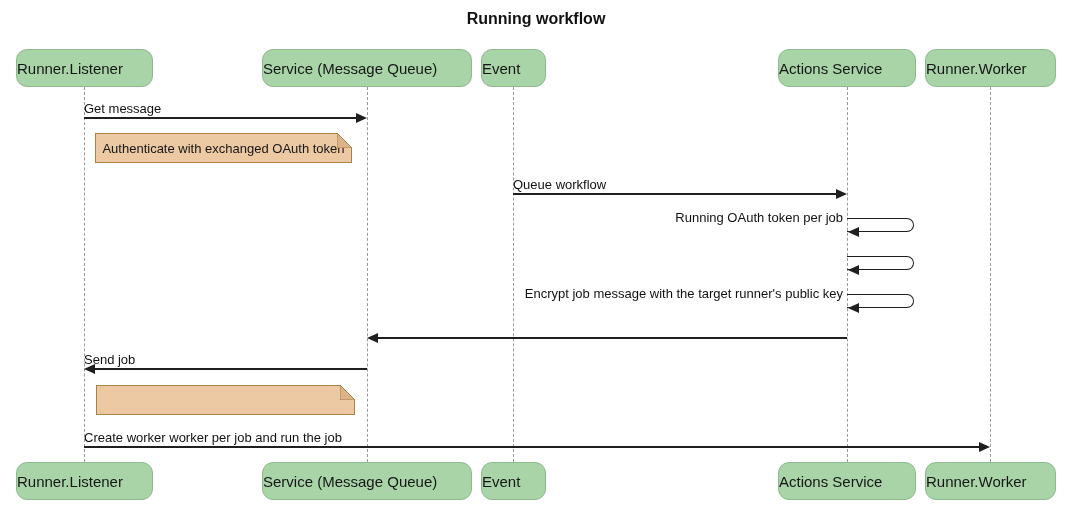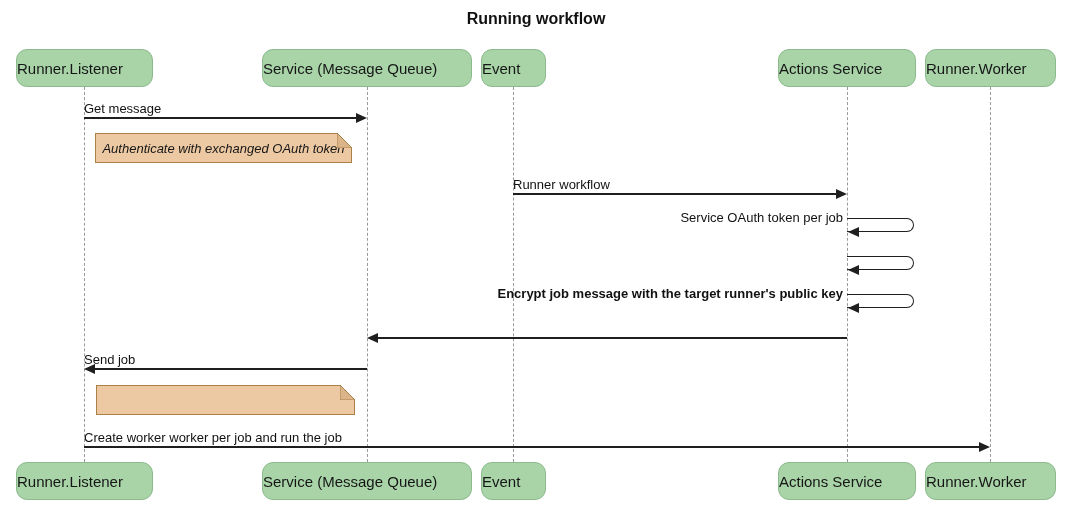--- a/index.html
+++ b/index.html
@@ -46,21 +46,21 @@
     border-top:1.5px solid var(--line,#1f1f1f);
     border-right:1.5px solid var(--line,#1f1f1f);
     border-bottom:1.5px solid var(--line,#1f1f1f);
     border-radius:0 10px 10px 0;
   }
   .note{
     position:absolute;height:30px;box-sizing:border-box;
     background:var(--note-fill,#ecc9a2);
     border:1px solid var(--note-border,#aa8146);
     font-size:13px;display:flex;align-items:center;justify-content:center;
-    white-space:nowrap;color:#161616;font-style:italic;
+    white-space:nowrap;color:#161616;
   }
   .note .fold{position:absolute;top:-1px;right:-1px;width:15px;height:15px;line-height:0;}
 </style>
 </head>
 <body>
 
 <div id="canvas">
 
   <div class="title">Running workflow</div>
 
@@ -93,32 +93,32 @@
   <div class="note" style="left:95px;top:133px;width:257px;">
     <span>Authenticate with exchanged OAuth token</span>
     <span class="fold">
       <svg width="15" height="15" viewBox="0 0 15 15">
         <polygon points="0,0 15,0 15,15" fill="#ffffff"></polygon>
         <polygon points="0,0 15,15 0,15" fill="#dcb489" stroke="#aa8146" stroke-width="1"></polygon>
       </svg>
     </span>
   </div>
 
-  <div class="msg-text" style="left:513px;width:334px;top:177px;">Runner workflow</div>
+  <div class="msg-text" style="left:513px;width:334px;top:177px;">Queue workflow</div>
   <div class="msg-line" style="left:513px;width:323px;top:193px;"></div>
   <div class="arr-r" style="left:836px;top:189px;"></div>
 
-  <div class="msg-text right" style="left:450px;width:393px;top:210px;">Service OAuth token per job</div>
+  <div class="msg-text right" style="left:450px;width:393px;top:210px;">Running OAuth token per job</div>
   <div class="self-loop" style="left:847px;top:218px;"></div>
   <div class="arr-l" style="left:848px;top:227px;"></div>
 
   <div class="self-loop" style="left:847px;top:256px;"></div>
   <div class="arr-l" style="left:848px;top:265px;"></div>
 
-  <div class="msg-text right" style="left:450px;width:393px;top:286px;font-weight:bold;">Encrypt job message with the target runner's public key</div>
+  <div class="msg-text right" style="left:450px;width:393px;top:286px;">Encrypt job message with the target runner's public key</div>
   <div class="self-loop" style="left:847px;top:294px;"></div>
   <div class="arr-l" style="left:848px;top:303px;"></div>
 
   <div class="msg-line" style="left:378px;width:469px;top:337px;"></div>
   <div class="arr-l" style="left:367px;top:333px;"></div>
 
   <div class="msg-text" style="left:84px;width:283px;top:352px;">Send job</div>
   <div class="msg-line" style="left:95px;width:272px;top:368px;"></div>
   <div class="arr-l" style="left:84px;top:364px;"></div>
 

